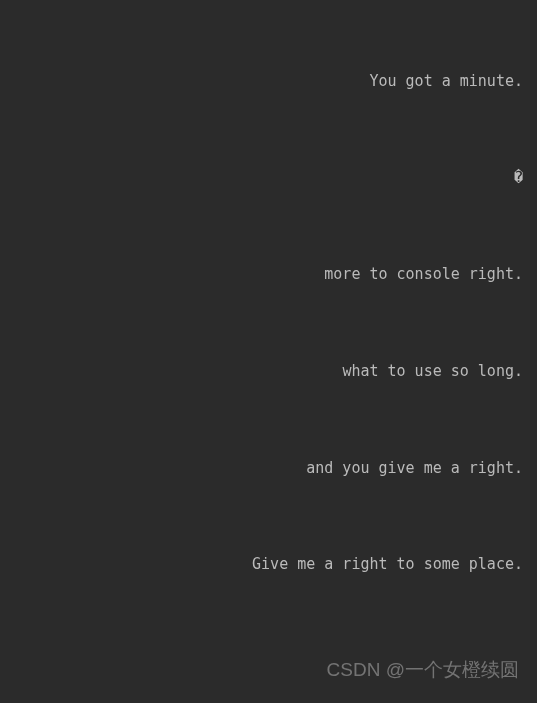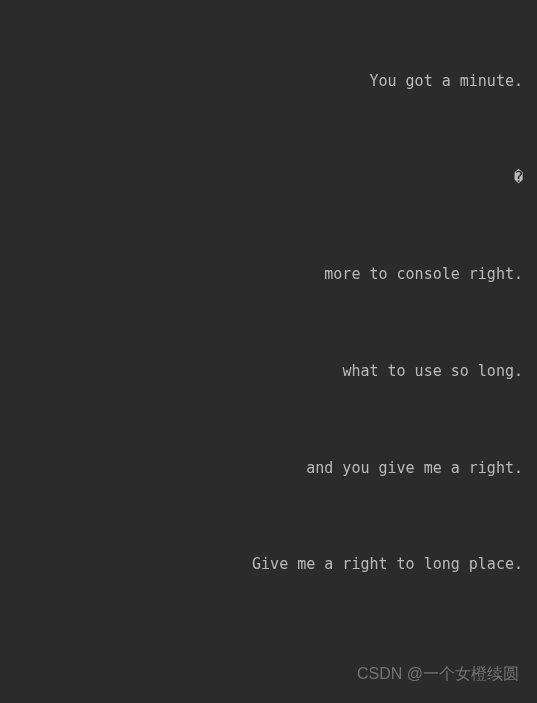--- a/index.html
+++ b/index.html
@@ -25,36 +25,36 @@
     }
     .line {
       display: block;
       text-align: right;
     }
     .watermark {
       position: absolute;
       bottom: 12px;
       right: 18px;
       color: #808080;
-      font-size: 16px;
+      font-size: 19px;
       font-family: sans-serif;
       opacity: 0.85;
       pointer-events: none;
     }
   </style>
 </head>
 <body>
 
 <div class="console-output">
   <span class="line">You got a minute.</span>
   <span class="line">�</span>
   <span class="line">more to console right.</span>
   <span class="line">what to use so long.</span>
   <span class="line">and you give me a right.</span>
-  <span class="line">Give me a right to long place.</span>
+  <span class="line">Give me a right to some place.</span>
   
   
   <span class="line"></span>
   <span class="line"></span>
   
   <span class="line"></span>
   
   
   
   

